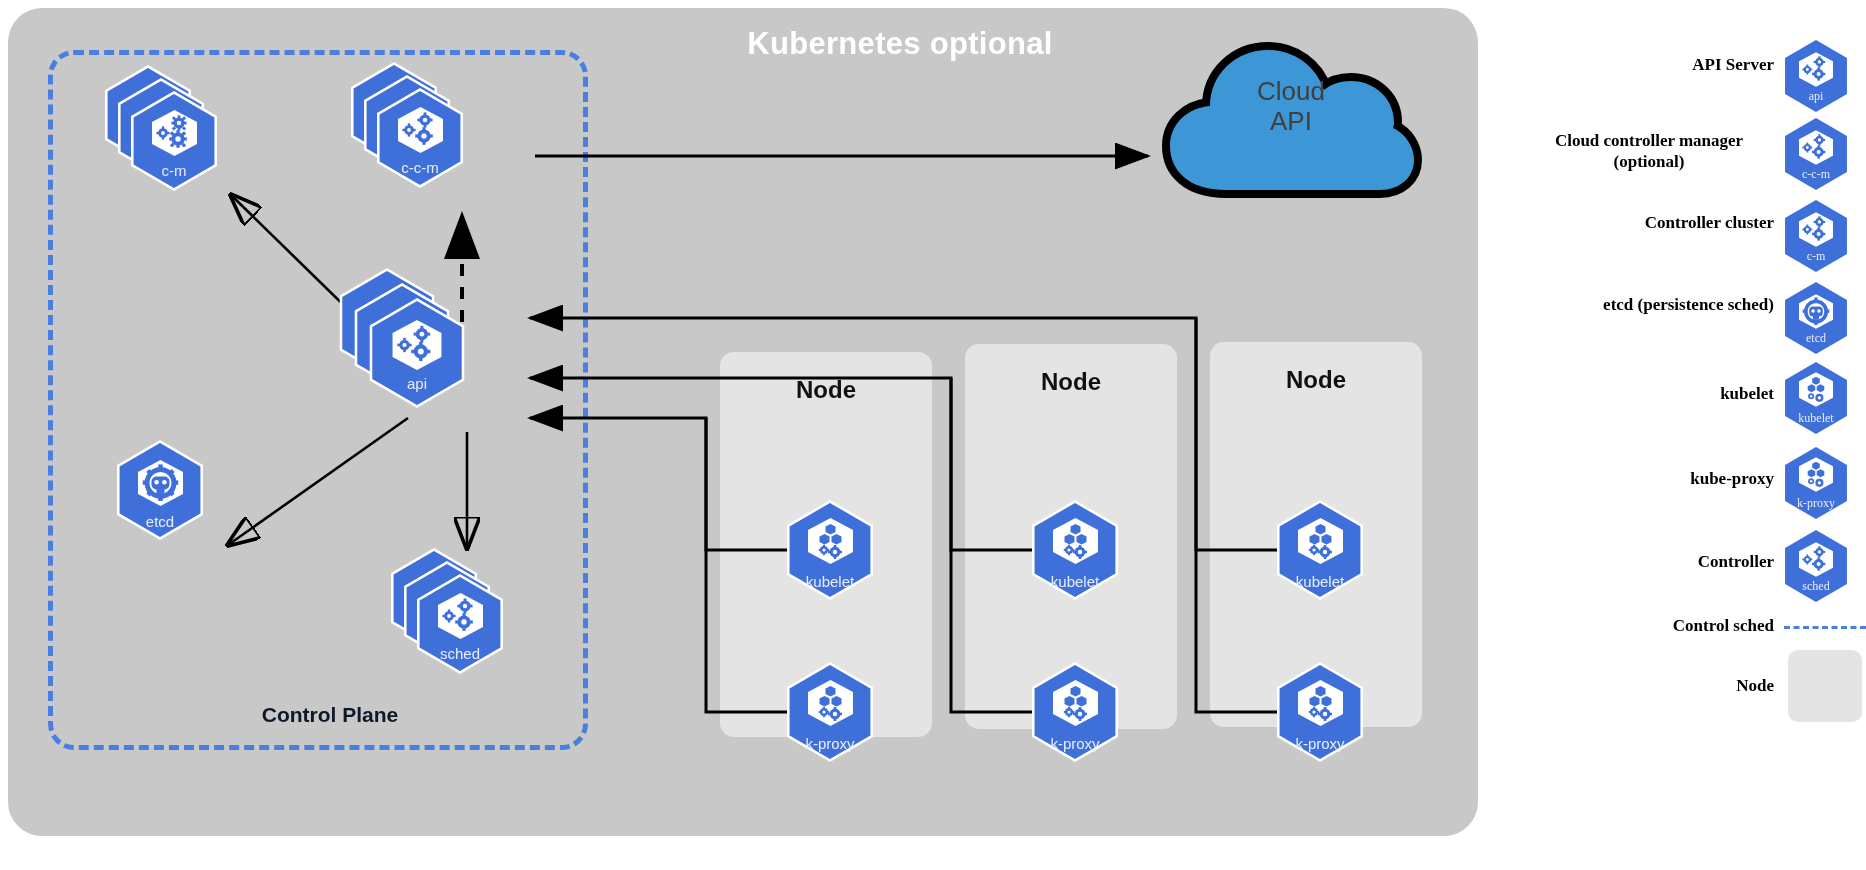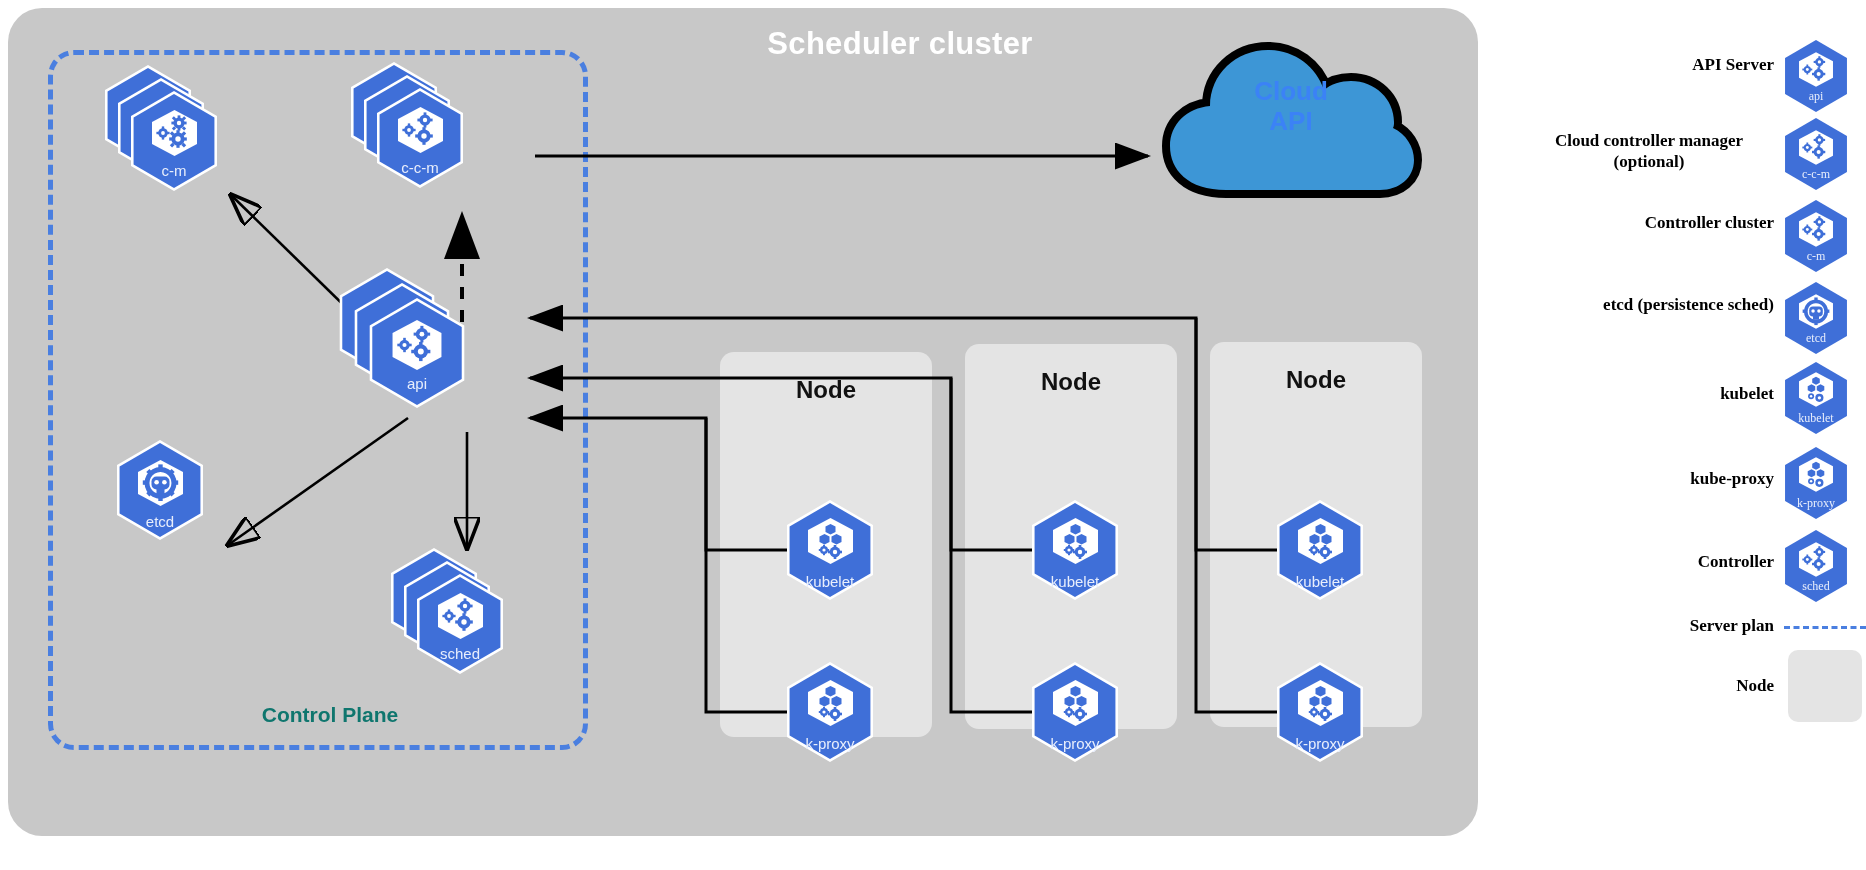--- a/index.html
+++ b/index.html
@@ -9,37 +9,37 @@
   
   #cluster-box{position:absolute;left:8px;top:8px;width:1470px;height:828px;
       background:#c8c8c8;border-radius:34px;}
   #cluster-title{position:absolute;left:720px;top:26px;width:360px;text-align:center;
       color:#ffffff;font-size:31px;font-weight:bold;letter-spacing:.3px;}
 
   
   #control-plane-box{position:absolute;left:48px;top:50px;width:540px;height:700px;
       border:5px dashed #4a7fe0;border-radius:26px;box-sizing:border-box;}
   #control-plane-label{position:absolute;left:180px;top:703px;width:300px;text-align:center;
-      color:#0f766e;font-size:21px;font-weight:bold;}
+      color:#0f172a;font-size:21px;font-weight:bold;}
 
   
   .hex{position:absolute;}
   .hex .layer{position:absolute;left:0;top:0;}
   .hexshape{ -webkit-clip-path:polygon(50% 0%,93% 25%,93% 75%,50% 100%,7% 75%,7% 25%);
              clip-path:polygon(50% 0%,93% 25%,93% 75%,50% 100%,7% 75%,7% 25%); }
   .hex-outer{background:#ffffff;}
   .hex-inner{background:#3f6fd8;}
   .hex-label{position:absolute;left:0;width:100%;text-align:center;color:#e8eefc;
       font-size:15px;line-height:1;white-space:nowrap;}
   .hex svg{position:absolute;}
 
   
   #cloud-provider-api{position:absolute;left:1160px;top:38px;width:262px;height:160px;}
   #cloud-provider-api .cl-text{position:absolute;left:0;top:38px;width:100%;text-align:center;
-      color:#3b82f6;font-size:26px;font-weight:bold;line-height:1.16;z-index:3;}
+      color:#404040;font-size:26px;font-weight:normal;line-height:1.16;z-index:3;}
 
   
   .node-box{position:absolute;width:212px;height:385px;background:#e4e4e4;border-radius:14px;}
   .node-title{position:absolute;left:0;top:24px;width:100%;text-align:center;
       color:#111;font-size:24px;font-weight:bold;}
 
   
   #legend{position:absolute;left:1500px;top:0;width:366px;height:870px;}
   .legend-row{position:absolute;left:8px;width:366px;font-family:Liberation Serif, serif;}
   .legend-label{position:absolute;right:100px;text-align:right;width:250px;
@@ -50,21 +50,21 @@
   #legend-node-swatch{position:absolute;right:12px;width:74px;height:72px;
       background:#e4e4e4;border-radius:10px;}
 
   svg.wires{position:absolute;left:0;top:0;width:1866px;height:870px;
       pointer-events:none;overflow:visible;}
 </style>
 </head>
 <body>
 
 <div id="cluster-box"></div>
-<div id="cluster-title">Scheduler cluster</div>
+<div id="cluster-title">Kubernetes optional</div>
 
 <div id="control-plane-box"></div>
 <div id="control-plane-label">Control Plane</div>
 
 <div class="node-box" id="node-box-0" style="left:720px;top:352px;">
   <div class="node-title">Node</div>
 </div>
 <div class="node-box" id="node-box-1" style="left:965px;top:344px;">
   <div class="node-title">Node</div>
 </div>
@@ -644,21 +644,21 @@
             <rect x="28.4" y="34.2" width="3.2" height="3.6"></rect>
         <rect x="21.2" y="27.4" width="3.6" height="3.2"></rect>
             <rect x="35.2" y="27.4" width="3.6" height="3.2"></rect>
           </g>
       </svg>
       <div class="hex-label" style="top:50px;font-size:12px;">sched</div>
     </div>
   </div>
 
   <div class="legend-row" style="top:612px;height:30px;">
-    <div class="legend-label" style="top:4px;">Server plan</div>
+    <div class="legend-label" style="top:4px;">Control sched</div>
     <div id="legend-dash" style="top:14px;"></div>
   </div>
 
   <div class="legend-row" style="top:650px;height:80px;">
     <div class="legend-label" style="top:26px;">Node</div>
     <div id="legend-node-swatch" style="top:0;"></div>
   </div>
 
 </div>
 

